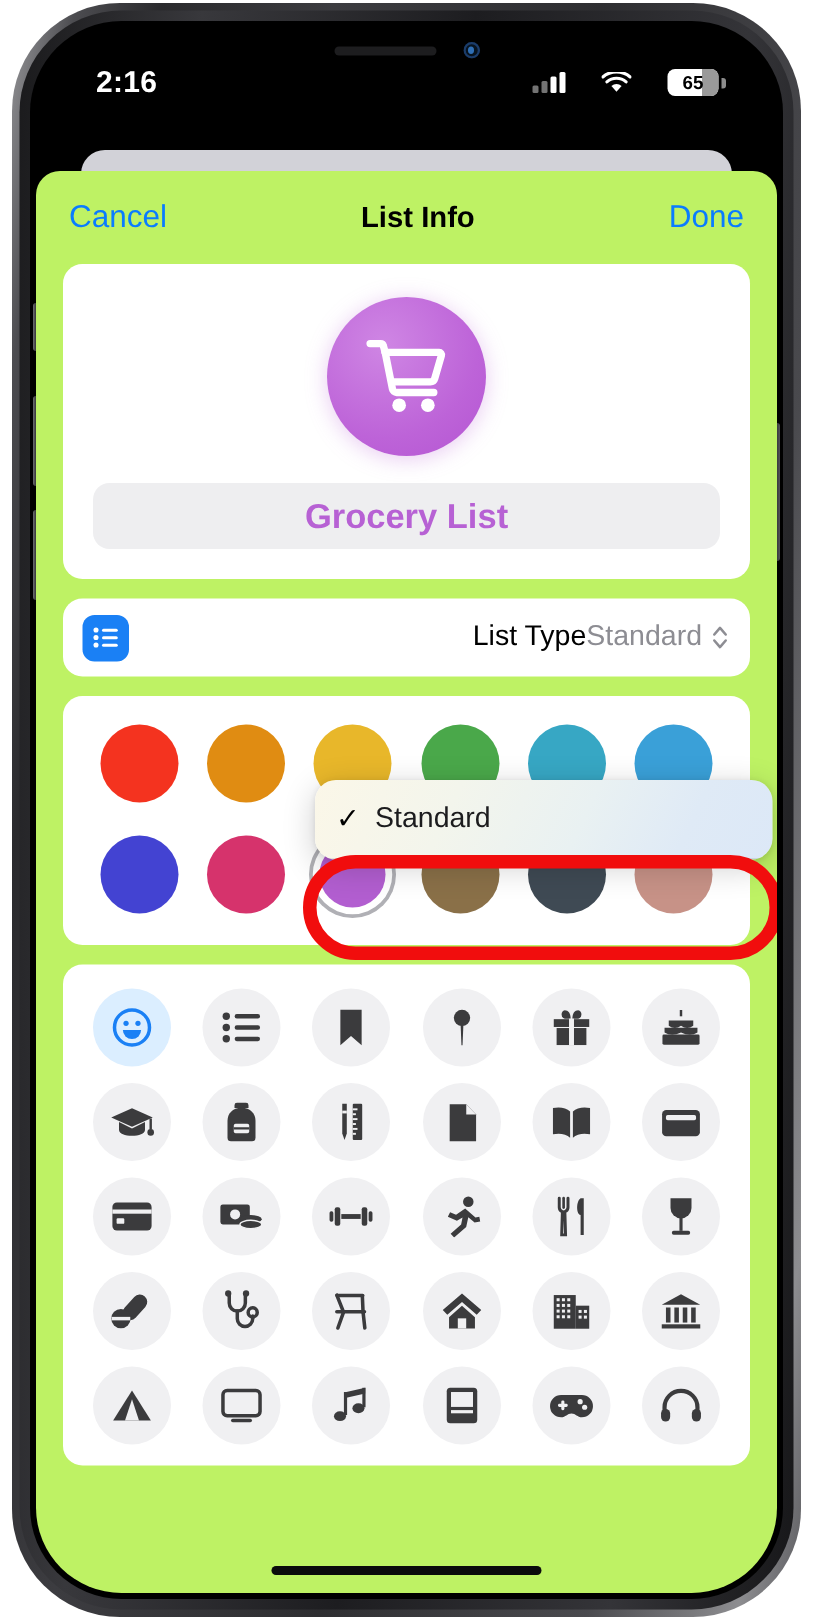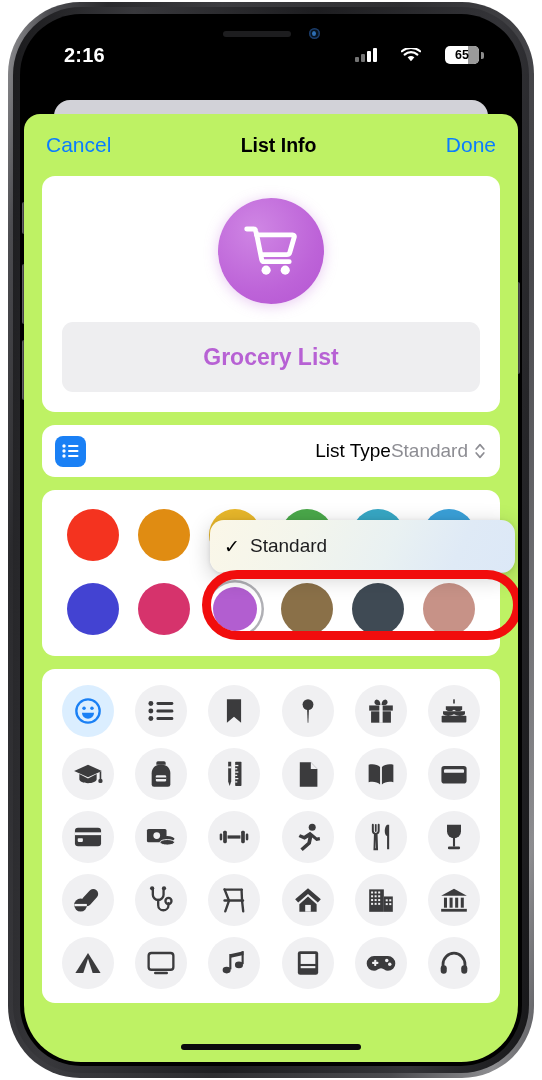--- a/index.html
+++ b/index.html
@@ -209,21 +209,21 @@
     width: 106px; height: 106px;
     border-radius: 50%;
     background: radial-gradient(circle at 36% 30%, #cf86e4, #bd63d8 62%, #b455d2);
     box-shadow: 0 2px 14px rgba(190,105,215,.35);
     display:flex; align-items:center; justify-content:center;
   }
   .name-field {
     margin: 0 20px;
     background: #eeeef0;
     border-radius: 11px;
-    height: 70px;
+    height: 44px;
     display:flex; align-items:center; justify-content:flex-end;
   }
   .name-field-text {
     font-size: 23px;
     font-weight: bold;
     color: #b761d4;
     background: none; border:none; text-align:center; width:100%;
     font-family: inherit;
     outline:none;
   }

